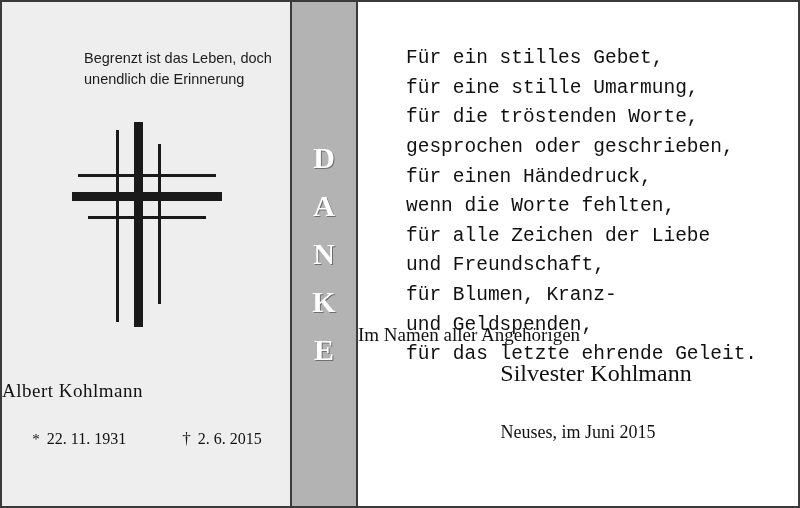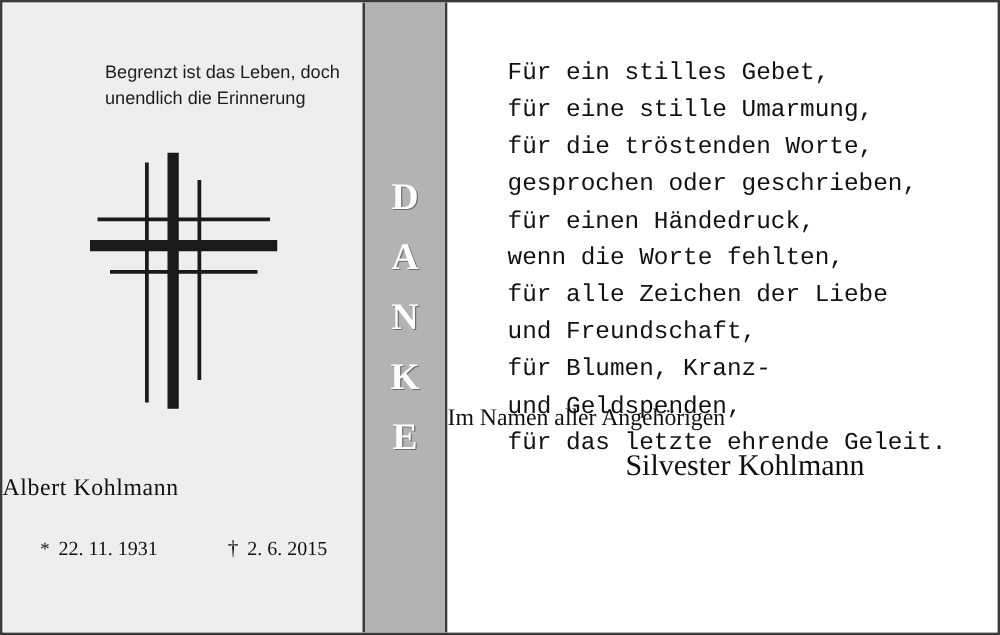--- a/index.html
+++ b/index.html
@@ -226,15 +226,16 @@
 für alle Zeichen der Liebe
 und Freundschaft,
 für Blumen, Kranz-
 und Geldspenden,
 für das letzte ehrende Geleit.</div>
 
     <div class="behalf">Im Namen aller Angehörigen</div>
 
     <div class="signer">Silvester Kohlmann</div>
 
+    <div class="place-date">Neuses, im Juni 2015</div>
   </div>
 
 </div>
 
 </body></html>

